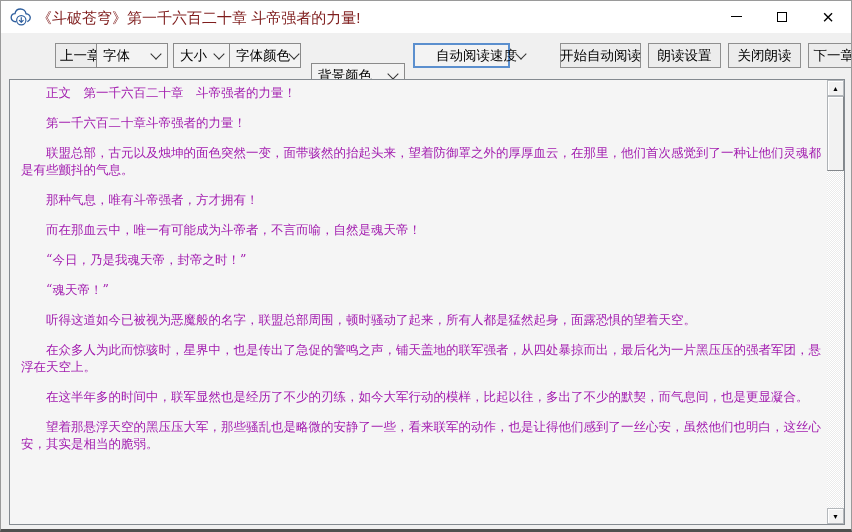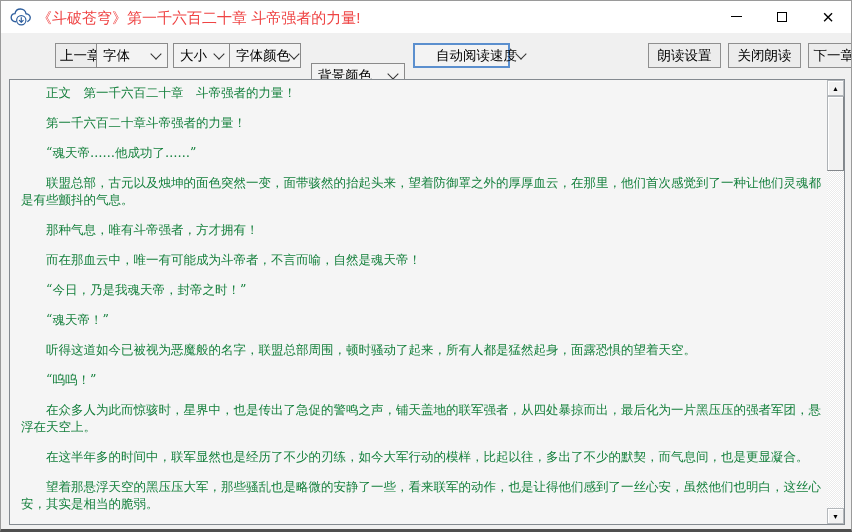--- a/index.html
+++ b/index.html
@@ -4,21 +4,21 @@
 <style>
   html,body { margin:0; padding:0; background:#d8d8d8; }
   .window {
     position:relative; width:852px; height:532px; box-sizing:border-box;
     background:#f0f0f0; border:1px solid #9a9a9a; border-bottom:3px solid #4f4f4f;
     font-family:"Liberation Sans", sans-serif; overflow:hidden;
   }
   
   .titlebar { position:absolute; left:0; top:0; right:0; height:32px; background:#ffffff; }
   .title-icon { position:absolute; left:9px; top:6px; width:22px; height:20px; }
-  .title-text { position:absolute; left:36px; top:8px; font-size:15px; color:#ef4444; white-space:nowrap; }
+  .title-text { position:absolute; left:36px; top:8px; font-size:15px; color:#7f1d1d; white-space:nowrap; }
   .win-controls { position:absolute; right:0; top:0; height:31px; display:flex; }
   .win-btn { width:46px; height:31px; display:flex; align-items:center; justify-content:center; cursor:default; }
   .glyph-min { width:11px; height:1px; background:#000; }
   .glyph-max { width:10px; height:10px; border:1px solid #000; box-sizing:border-box; }
   .glyph-close { font-size:20px; line-height:20px; color:#000; font-weight:300; }
   
   .toolbar { position:absolute; left:0; top:32px; right:0; height:46px; background:#f0f0f0; }
   .tb { position:absolute; top:10px; height:25px; box-sizing:border-box; font-size:13.5px; color:#000; }
   .btn {
     background:#ececec; border:1px solid #8f8f8f;
@@ -37,21 +37,21 @@
   }
   
   .textarea {
     position:absolute; left:8px; top:78px; width:836px; height:446px; box-sizing:border-box;
     background:#f5f5f5; border:1px solid #848a90;
   }
   .content {
     position:absolute; left:0; top:0; right:17px; bottom:0; overflow:hidden;
     padding:4px 5px 0 11px;
     font-family:"DejaVu Serif", serif;
-    font-size:12.5px; line-height:17px; color:#15803d;
+    font-size:12.5px; line-height:17px; color:#a21caf;
   }
   .para { margin:0 0 13px 0; text-indent:25px; word-break:break-all; }
   
   .scrollbar {
     position:absolute; top:0; right:0; bottom:0; width:17px;
     background-color:#f7f7f7;
     background-image:repeating-conic-gradient(#ffffff 0% 25%, #ebebeb 0% 50%);
     background-size:2px 2px;
   }
   .sb-btn {
@@ -113,43 +113,44 @@
     </div>
     <div class="tb combo" style="left:310px;width:94px;margin-top:20px;">
       <span>背景颜色</span>
         <span class="chev"></span>
     </div>
     <div class="tb combo focused" style="left:412px;width:97px;">
       <span>自动阅读速度</span>
         <span class="chev"></span>
     </div>
 
+    <div class="tb btn" style="left:517px;width:81px;">
+        <span>开始自动阅读</span>
+      </div>
     <div class="tb btn" style="left:605px;width:73px;">
         <span>朗读设置</span>
       </div>
     <div class="tb btn" style="left:765px;width:73px;">
         <span>下一章(-&gt;)</span>
       </div>
     <div class="tb btn" style="left:685px;width:73px;">
         <span>关闭朗读</span>
       </div>
   </div>
 
   <div class="textarea">
     <div class="content">
         <p class="para">正文　第一千六百二十章　斗帝强者的力量！</p>
         <p class="para">第一千六百二十章斗帝强者的力量！</p>
-        <p class="para">“魂天帝……他成功了……”</p>
         <p class="para">联盟总部，古元以及烛坤的面色突然一变，面带骇然的抬起头来，望着防御罩之外的厚厚血云，在那里，他们首次感觉到了一种让他们灵魂都是有些颤抖的气息。</p>
         <p class="para">那种气息，唯有斗帝强者，方才拥有！</p>
         <p class="para">而在那血云中，唯一有可能成为斗帝者，不言而喻，自然是魂天帝！</p>
         <p class="para">“今日，乃是我魂天帝，封帝之时！”</p>
         <p class="para">“魂天帝！”</p>
         <p class="para">听得这道如今已被视为恶魔般的名字，联盟总部周围，顿时骚动了起来，所有人都是猛然起身，面露恐惧的望着天空。</p>
-        <p class="para">“呜呜！”</p>
         <p class="para">在众多人为此而惊骇时，星界中，也是传出了急促的警鸣之声，铺天盖地的联军强者，从四处暴掠而出，最后化为一片黑压压的强者军团，悬浮在天空上。</p>
         <p class="para">在这半年多的时间中，联军显然也是经历了不少的刃练，如今大军行动的模样，比起以往，多出了不少的默契，而气息间，也是更显凝合。</p>
         <p class="para">望着那悬浮天空的黑压压大军，那些骚乱也是略微的安静了一些，看来联军的动作，也是让得他们感到了一丝心安，虽然他们也明白，这丝心安，其实是相当的脆弱。</p>
       </div>
 
     <div class="scrollbar">
       <div class="sb-btn sb-up">
           <span>▲</span>
         </div>
       <div class="sb-thumb"></div>

